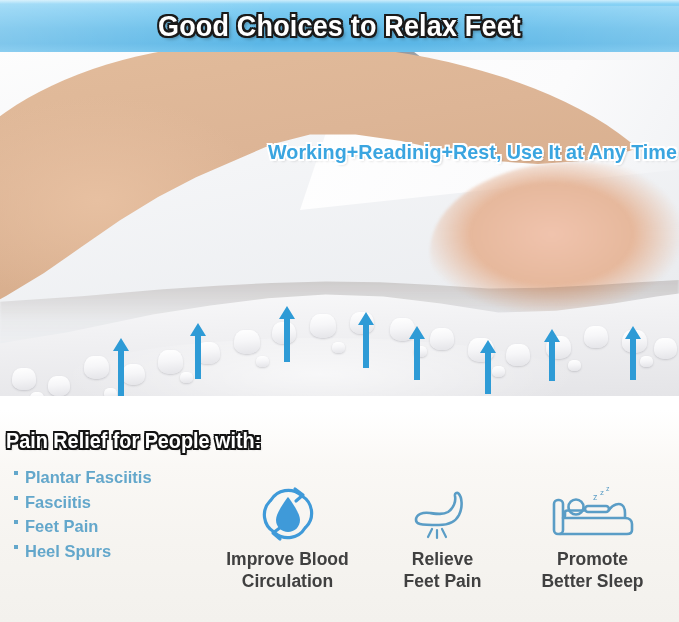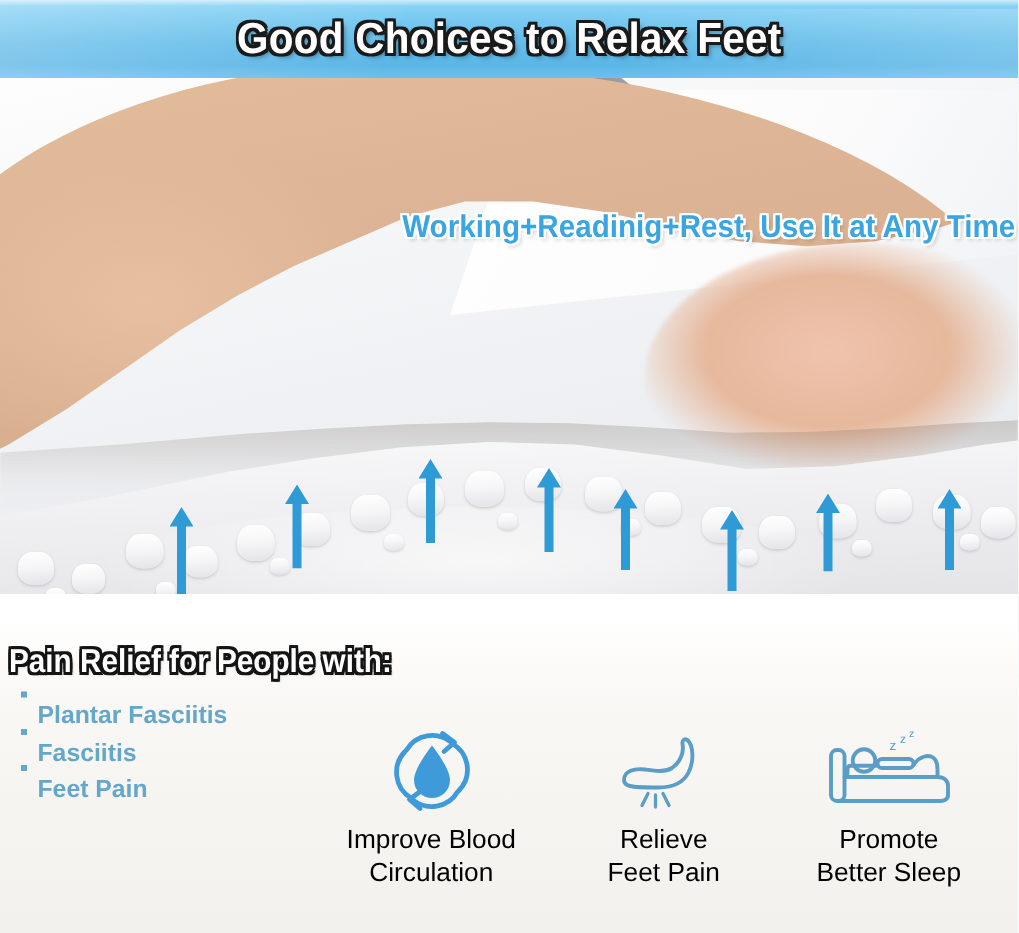--- a/index.html
+++ b/index.html
@@ -279,21 +279,21 @@
     position: absolute;
     left: 14px;
     top: 465px;
     width: 230px;
     margin: 0;
     padding: 0;
     list-style: none;
   }
   .bullet-item {
     display: flex;
-    align-items: flex-start;
+    align-items: center;
     font-family: "Liberation Sans", sans-serif;
     font-weight: bold;
     font-size: 16.5px;
     line-height: 24.6px;
     color: #63a7cb;
     white-space: nowrap;
   }
   .bullet-mark {
     display: inline-block;
     width: 4px;
@@ -326,24 +326,24 @@
   .benefit-icon {
     height: 64px;
     display: flex;
     align-items: center;
     justify-content: center;
   }
   .benefit-icon svg { display: block; }
   .benefit-label {
     margin-top: 2px;
     font-family: "Liberation Sans", sans-serif;
-    font-weight: normal;
+    font-weight: bold;
     font-size: 17.5px;
     line-height: 22px;
-    color: #000000;
+    color: #404040;
     white-space: pre-line;
   }
   .b-circ { width: 175px; }
   .b-pain { width: 135px; }
   .b-sleep { width: 165px; }
 </style>
 </head>
 <body>
 
 <div id="page">
@@ -454,20 +454,24 @@
         <span>Plantar Fasciitis</span>
       </li>
       <li class="bullet-item">
         <span class="bullet-mark"></span>
         <span>Fasciitis</span>
       </li>
       <li class="bullet-item">
         <span class="bullet-mark"></span>
         <span>Feet Pain</span>
       </li>
+      <li class="bullet-item">
+        <span class="bullet-mark"></span>
+        <span>Heel Spurs</span>
+      </li>
     </ul>
 
   <div class="benefits">
 
     <div class="benefit b-circ">
       <div class="benefit-icon">
         <svg width="62" height="60" viewBox="0 0 62 60">
           <path d="M14 16 A20 20 0 0 1 44 11" fill="none" stroke="#3f9ad9" stroke-width="3.2" stroke-linecap="round"></path>
           <path d="M38 5 L46 11 L39 17" fill="none" stroke="#3f9ad9" stroke-width="3.2" stroke-linecap="round" stroke-linejoin="round"></path>
           <path d="M48 44 A20 20 0 0 1 18 49" fill="none" stroke="#3f9ad9" stroke-width="3.2" stroke-linecap="round"></path>

